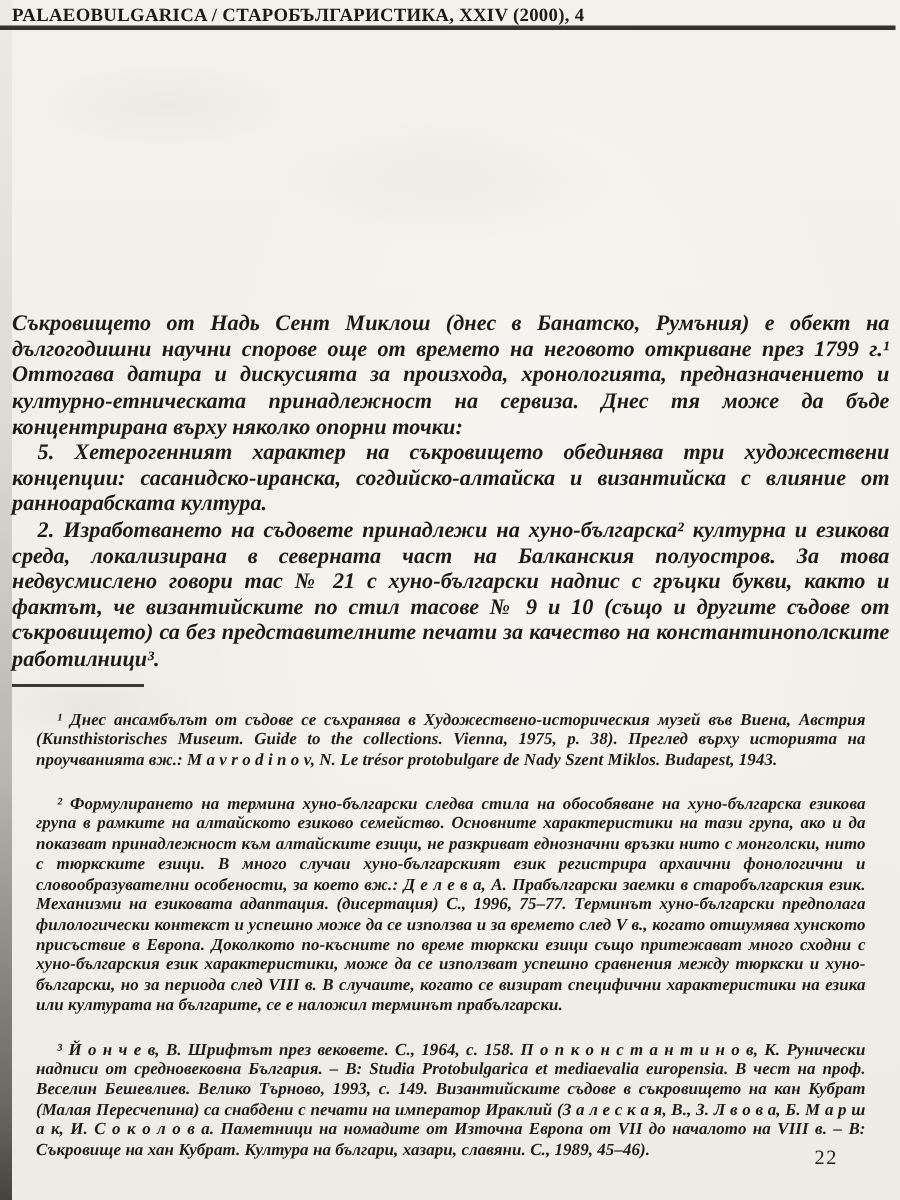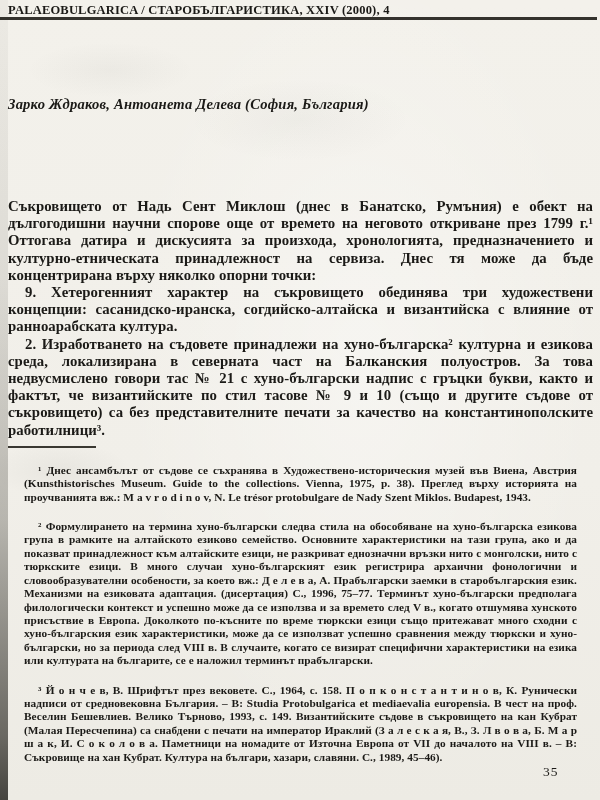--- a/index.html
+++ b/index.html
@@ -38,21 +38,21 @@
     position:absolute;top:96px;left:8px;right:10px;
     font-size:14.6px;font-style:italic;font-weight:bold;
     letter-spacing:0.2px;
   }
   .title{
     position:absolute;top:125px;left:8px;width:588px;
     font-size:16.6px;font-weight:bold;line-height:22.5px;
     letter-spacing:0.2px;
   }
   .content{
-    position:absolute;top:198px;left:8px;width:585px;
+    position:absolute;top:208px;left:8px;width:585px;font-style:italic;
   }
   .body-text p{
     margin:0;
     font-size:14.8px;font-weight:bold;line-height:17.2px;
     text-align:justify;
     letter-spacing:0.05px;
   }
   .body-text p.indent{text-indent:17px;}
   .footnote-rule{
     width:88px;height:2px;background:#3a3832;
@@ -73,36 +73,35 @@
 <body>
 
 <div class="page" style="color: rgb(27, 26, 23);">
 
   <div class="edge-artifact"></div>
 
   <div class="journal-header">PALAEOBULGARICA / СТАРОБЪЛГАРИСТИКА, XXIV (2000), 4</div>
 
   <div class="header-rule"></div>
 
-  <div class="authors">Зарко Ждраков, Антоанета Делева (София, България)</div>
 
 
   <div class="content">
 
     <div class="body-text">
       <p>Съкровището от Надь Сент Миклош (днес в Банатско, Румъния) е обект на дългогодишни научни спорове още от времето на неговото откриване през 1799 г.¹ Оттогава датира и дискусията за произхода, хронологията, предназначението и културно-етническата принадлежност на сервиза. Днес тя може да бъде концентрирана върху няколко опорни точки:</p>
-      <p class="indent">9. Хетерогенният характер на съкровището обединява три художествени концепции: сасанидско-иранска, согдийско-алтайска и византийска с влияние от ранноарабската култура.</p>
+      <p class="indent">5. Хетерогенният характер на съкровището обединява три художествени концепции: сасанидско-иранска, согдийско-алтайска и византийска с влияние от ранноарабската култура.</p>
       <p class="indent">2. Изработването на съдовете принадлежи на хуно-българска² културна и езикова среда, локализирана в северната част на Балканския полуостров. За това недвусмислено говори тас № 21 с хуно-български надпис с гръцки букви, както и фактът, че византийските по стил тасове № 9 и 10 (също и другите съдове от съкровището) са без представителните печати за качество на константинополските работилници³.</p>
     </div>
 
     <div class="footnote-rule"></div>
 
     <div class="footnotes">
       <p>¹ Днес ансамбълът от съдове се съхранява в Художествено-историческия музей във Виена, Австрия (Kunsthistorisches Museum. Guide to the collections. Vienna, 1975, p. 38). Преглед върху историята на проучванията вж.: M a v r o d i n o v, N. Le trésor protobulgare de Nady Szent Miklos. Budapest, 1943.</p>
       <p>² Формулирането на термина хуно-български следва стила на обособяване на хуно-българска езикова група в рамките на алтайското езиково семейство. Основните характеристики на тази група, ако и да показват принадлежност към алтайските езици, не разкриват еднозначни връзки нито с монголски, нито с тюркските езици. В много случаи хуно-българският език регистрира архаични фонологични и словообразувателни особености, за което вж.: Д е л е в а, А. Прабългарски заемки в старобългарския език. Механизми на езиковата адаптация. (дисертация) С., 1996, 75–77. Терминът хуно-български предполага филологически контекст и успешно може да се използва и за времето след V в., когато отшумява хунското присъствие в Европа. Доколкото по-късните по време тюркски езици също притежават много сходни с хуно-българския език характеристики, може да се използват успешно сравнения между тюркски и хуно-български, но за периода след VIII в. В случаите, когато се визират специфични характеристики на езика или културата на българите, се е наложил терминът прабългарски.</p>
       <p>³ Й о н ч е в, В. Шрифтът през вековете. С., 1964, с. 158. П о п к о н с т а н т и н о в, К. Рунически надписи от средновековна България. – В: Studia Protobulgarica et mediaevalia europensia. В чест на проф. Веселин Бешевлиев. Велико Търново, 1993, с. 149. Византийските съдове в съкровището на кан Кубрат (Малая Пересчепина) са снабдени с печати на император Ираклий (З а л е с к а я, В., З. Л в о в а, Б. М а р ш а к, И. С о к о л о в а. Паметници на номадите от Източна Европа от VII до началото на VIII в. – В: Съкровище на хан Кубрат. Култура на българи, хазари, славяни. С., 1989, 45–46).</p>
     </div>
 
   </div>
 
-  <div class="page-number">35</div>
+  <div class="page-number">22</div>
 
 </div>
 
 </body></html>

